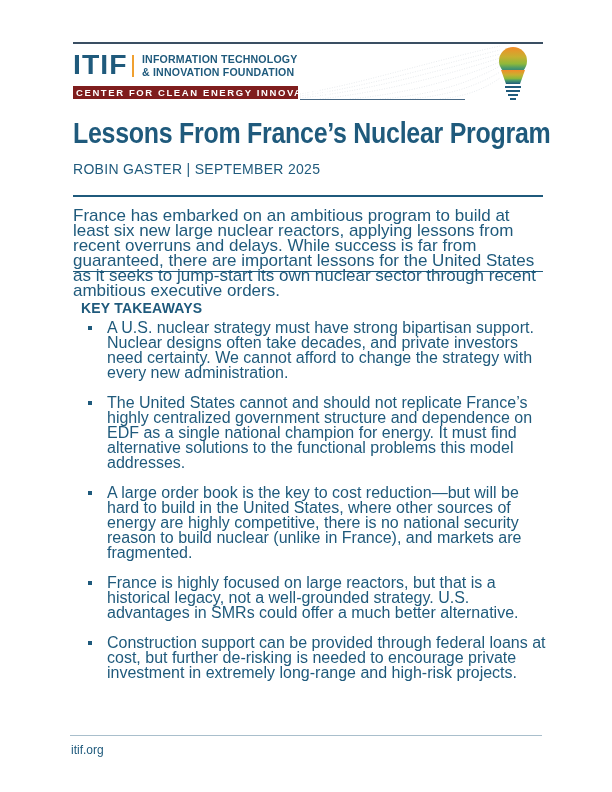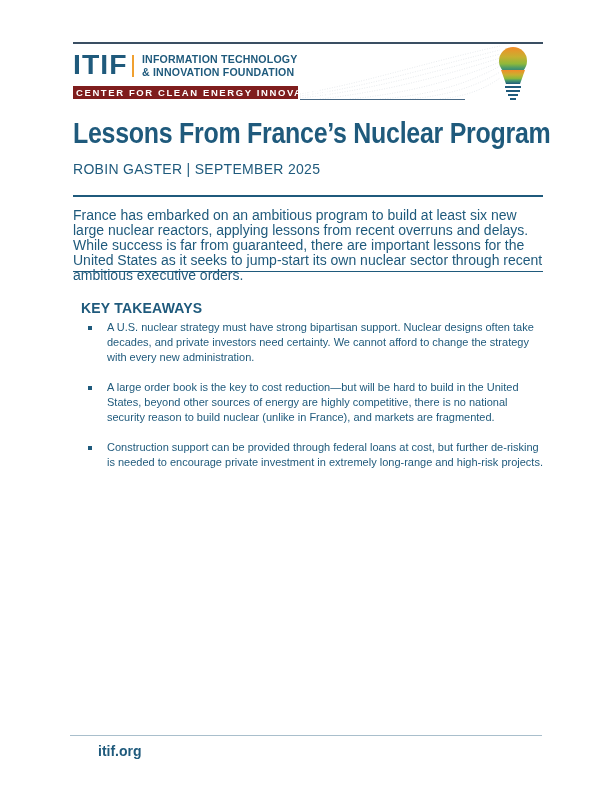--- a/index.html
+++ b/index.html
@@ -23,35 +23,35 @@
                  padding-left: 3px; white-space: nowrap; box-sizing: border-box; }
 
   .bulb { position: absolute; left: 494px; top: 46px; width: 38px; height: 56px; }
 
   .title { position: absolute; left: 73px; top: 117px; margin: 0; font-weight: bold; font-size: 29px;
            color: #1f5a7c; letter-spacing: -0.3px; white-space: nowrap; transform: scaleX(0.86); transform-origin: left; }
   .byline { position: absolute; left: 73px; top: 161px; font-size: 14px; color: #1f5a7c; letter-spacing: 0.3px;
             white-space: nowrap; }
   .rule-thick { position: absolute; left: 73px; top: 195px; width: 470px; height: 2px; background: #1f5a7c; }
 
-  .summary { position: absolute; left: 73px; top: 208px; width: 470px; font-size: 14px; line-height: 15px;
+  .summary { position: absolute; left: 73px; top: 208px; width: 470px; font-size: 17px; line-height: 15px;
              color: #1f5a7c; margin: 0; }
   .rule-thin { position: absolute; left: 73px; top: 271px; width: 470px; height: 1px; background: #1f5a7c; }
 
   .kt-heading { position: absolute; left: 73px; top: 292px; margin: 8px; font-weight: bold; font-size: 14px;
                 color: #1f5a7c; letter-spacing: 0.2px; }
 
   .takeaways { position: absolute; left: 88px; top: 320px; width: 460px; margin: 0; padding: 0; list-style: none; }
-  .takeaways li { position: relative; padding-left: 19px; font-size: 11px; line-height: 15px; color: #1f5a7c;
+  .takeaways li { position: relative; padding-left: 19px; font-size: 16px; line-height: 15px; color: #1f5a7c;
                   margin-bottom: 15px; }
   .takeaways li .bullet { position: absolute; left: 0; top: 6px; width: 4px; height: 4px; background: #1f5a7c; }
 
   .footer-rule { position: absolute; left: 70px; top: 735px; width: 472px; height: 1px; background: #a9bfcc; }
-  .footer-link { position: absolute; left: 71px; top: 743px; font-weight: bold; font-size: 14px; color: #1f5a7c;
-                 text-decoration: none; margin-left: 27px; }
+  .footer-link { position: absolute; left: 71px; top: 743px; font-weight: normal; font-size: 12px; color: #1f5a7c;
+                 text-decoration: none; }
 </style>
 </head>
 <body>
 
 <div class="top-rule"></div>
 
 <svg class="header-lines" viewBox="0 0 200 55" preserveAspectRatio="none">
   <g fill="none" stroke="#d8dde3" stroke-width="0.6" stroke-dasharray="1 1.5">
     <path d="M0 50 C 60 40, 120 20, 200 2"></path>
     <path d="M0 52 C 60 44, 120 26, 200 6"></path>
@@ -95,19 +95,20 @@
 <div class="byline">ROBIN GASTER | SEPTEMBER 2025</div>
 <div class="rule-thick"></div>
 
 <p class="summary">France has embarked on an ambitious program to build at least six new large nuclear reactors, applying lessons from recent overruns and delays. While success is far from guaranteed, there are important lessons for the United States as it seeks to jump-start its own nuclear sector through recent ambitious executive orders.</p>
 <div class="rule-thin"></div>
 
 <h2 class="kt-heading">KEY TAKEAWAYS</h2>
 
 <ul class="takeaways">
   <li><span class="bullet"></span><span>A U.S. nuclear strategy must have strong bipartisan support. Nuclear designs often take decades, and private investors need certainty. We cannot afford to change the strategy with every new administration.</span></li>
-  <li><span class="bullet"></span></li>
-  <li><span class="bullet"></span><span>A large order book is the key to cost reduction—but will be hard to build in the United States, beyond other sources of energy are highly competitive, there is no national security reason to build nuclear (unlike in France), and markets are fragmented.</span></li>
+  <li><span class="bullet"></span><span>The United States cannot and should not replicate France’s highly centralized government structure and dependence on EDF as a single national champion for energy. It must find alternative solutions to the functional problems this model addresses.</span></li>
+  <li><span class="bullet"></span><span>A large order book is the key to cost reduction—but will be hard to build in the United States, where other sources of energy are highly competitive, there is no national security reason to build nuclear (unlike in France), and markets are fragmented.</span></li>
+  <li><span class="bullet"></span><span>France is highly focused on large reactors, but that is a historical legacy, not a well-grounded strategy. U.S. advantages in SMRs could offer a much better alternative.</span></li>
   <li><span class="bullet"></span><span>Construction support can be provided through federal loans at cost, but further de-risking is needed to encourage private investment in extremely long-range and high-risk projects.</span></li>
 </ul>
 
 <div class="footer-rule"></div>
 <a class="footer-link">itif.org</a>
 
 </body></html>

